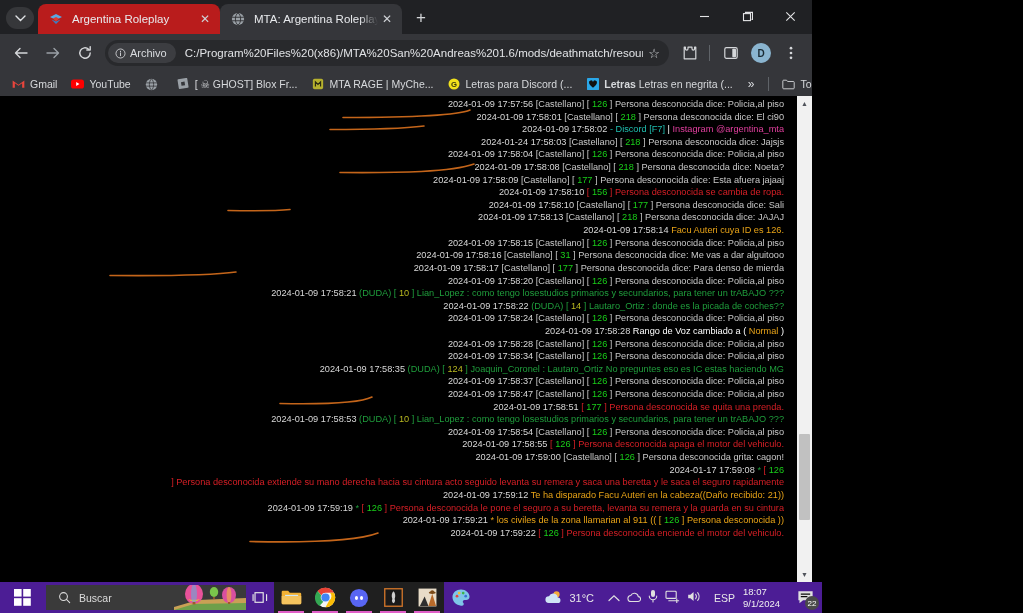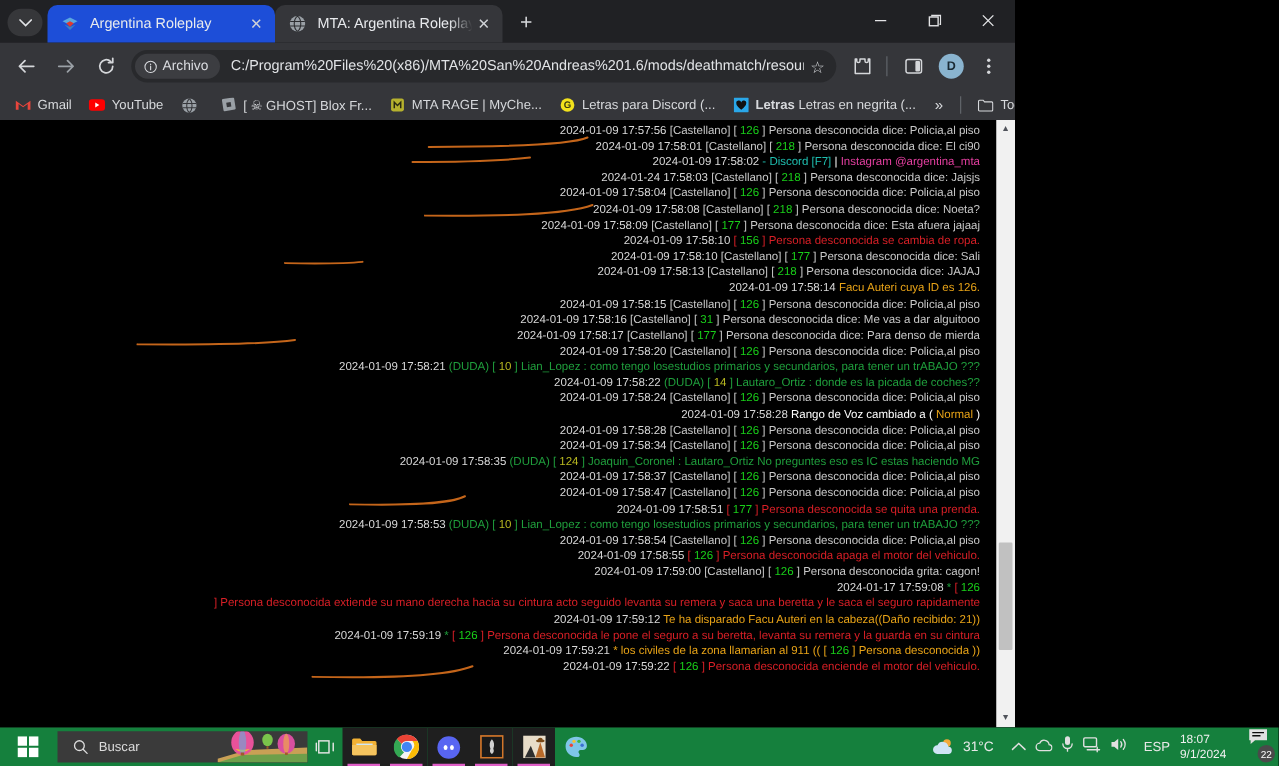--- a/index.html
+++ b/index.html
@@ -27,21 +27,21 @@
     border-radius: 11px; background: #36373a;
     display: flex; align-items: center; justify-content: center;
     flex: none;
   }
   .tablist-btn svg { display:block; }
   .tab {
     position: relative; height: 30px; border-radius: 8px 8px 0 0;
     display: flex; align-items: center; padding: 0 6px 0 10px;
     flex: none; min-width: 0;
   }
-  .tab.inactive { background: #1d4ed8; width: 182px; margin-top: 40px; }
+  .tab.inactive { background: #b91c1c; width: 182px; margin-top: 40px; }
   .tab.active   { background: #35363a; width: 182px; }
   .tab-fav { width: 16px; height: 16px; flex: none; margin-right: 8px;
              display:flex; align-items:center; justify-content:center; }
   .tab-title {
     flex: 1 1 auto; color: #e8eaed; font-size: 11.5px;
     white-space: nowrap; overflow: hidden; text-overflow: clip;
     -webkit-mask-image: linear-gradient(to right, #000 85%, transparent 100%);
             mask-image: linear-gradient(to right, #000 85%, transparent 100%);
   }
   .tab-close {
@@ -134,22 +134,22 @@
               justify-content:center; color:#50535b; font-size: 7px; }
   .sb-thumb { position:absolute; right:2px; width:11px; top:338px; height:86px;
               background:#c1c1c1; border-radius: 1px; }
 
   
   .anno { position: absolute; left:0; top:0; width:100%; height:100%;
           pointer-events:none; }
 
   
   #taskbar {
-    position: absolute; left:0; bottom:0; width:1023px; height:31px;
-    background:#15803d; display:flex; align-items:center;
+    position: absolute; left:0; bottom:0; width:822px; height:31px;
+    background:#4c1d95; display:flex; align-items:center;
   }
   .tb-start { width:44px; height:31px; display:flex; align-items:center;
               justify-content:center; flex:none; }
   .tb-search {
     width: 200px; height: 25px; background: #3a3a3a; margin-left: 2px;
     display:flex; align-items:center; gap:8px; padding-left:12px;
     flex:none; position:relative; overflow:hidden;
   }
   .tb-search .stext { color:#dcdcdc; font-size:10.5px; }
   .tb-balloons { position:absolute; right:0; top:0; width:72px; height:25px; }
@@ -162,21 +162,21 @@
   .tb-app.open { background:#1f1f1f; }
   .tb-right { margin-left:auto; display:flex; align-items:center; height:31px; }
   .tb-weather { display:flex; align-items:center; gap:6px; padding:0 8px;
                 color:#e8e8e8; font-size:11px; }
   .tb-tray { display:flex; align-items:center; gap:7px; padding:0 6px;
              color:#e0e0e0; }
   .tb-lang { color:#e8e8e8; font-size:10.5px; padding:0 6px; }
   .tb-clock { color:#f0f0f0; font-size:9.5px; text-align:left;
               line-height:11.5px; padding:0 8px 0 2px; }
   .tb-notif { position:relative; width:34px; height:31px; display:flex;
-              align-items:flex-start; justify-content:center; }
+              align-items:center; justify-content:center; }
   .tb-badge { position:absolute; right:3px; bottom:3px; width:14px; height:14px;
               border-radius:50%; background:#4a4a4a; color:#fff; font-size:8px;
               display:flex; align-items:center; justify-content:center; }
 </style>
 </head>
 <body>
 
 <div id="root">
 
   <div id="browser">

